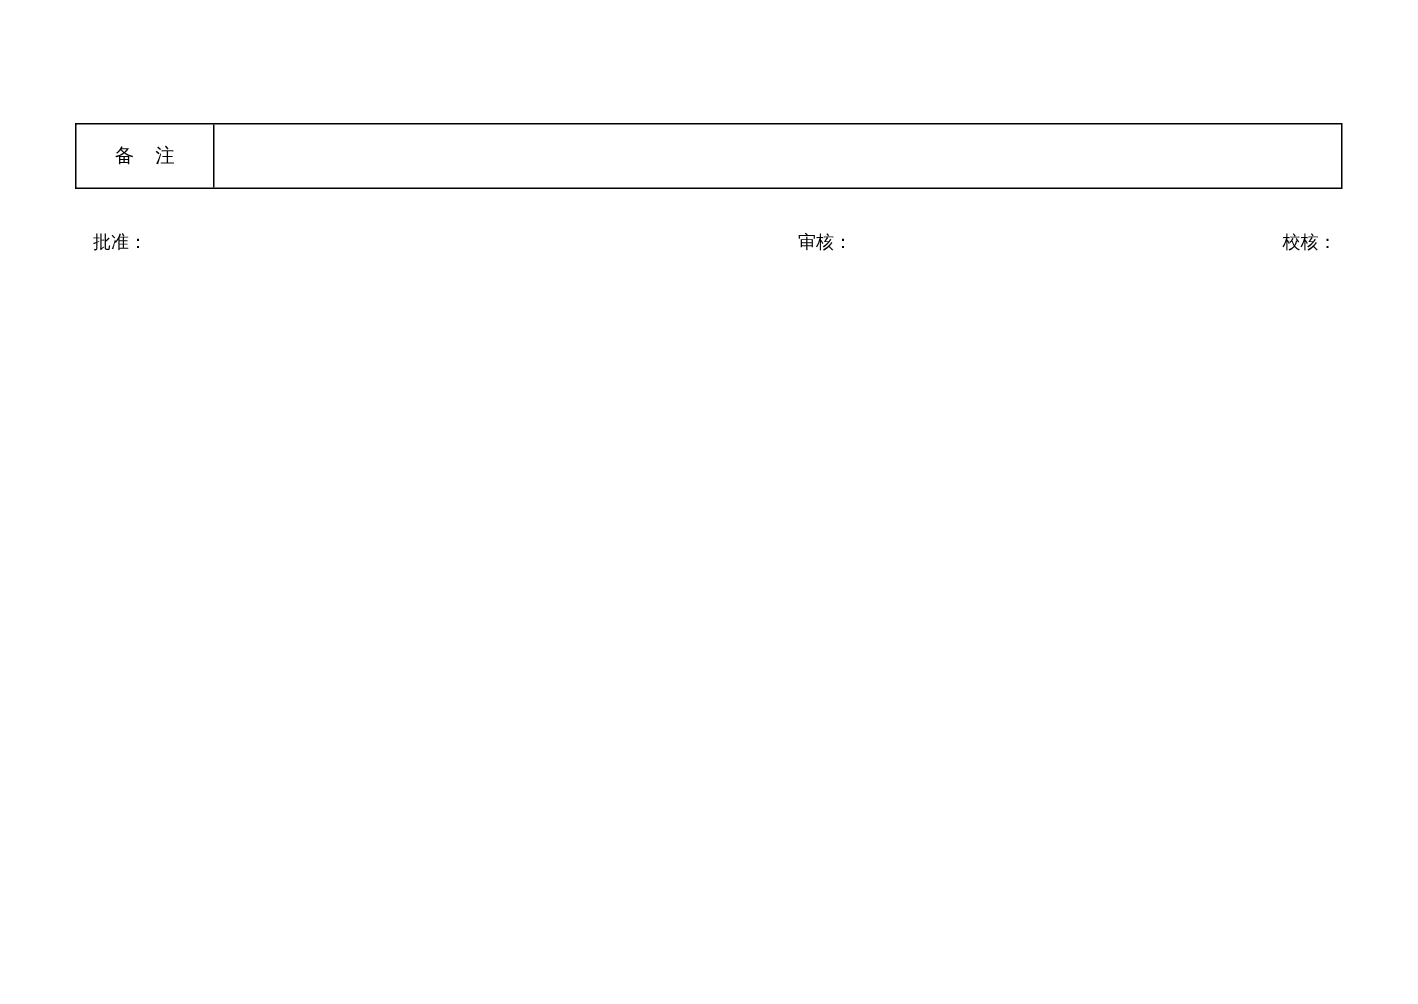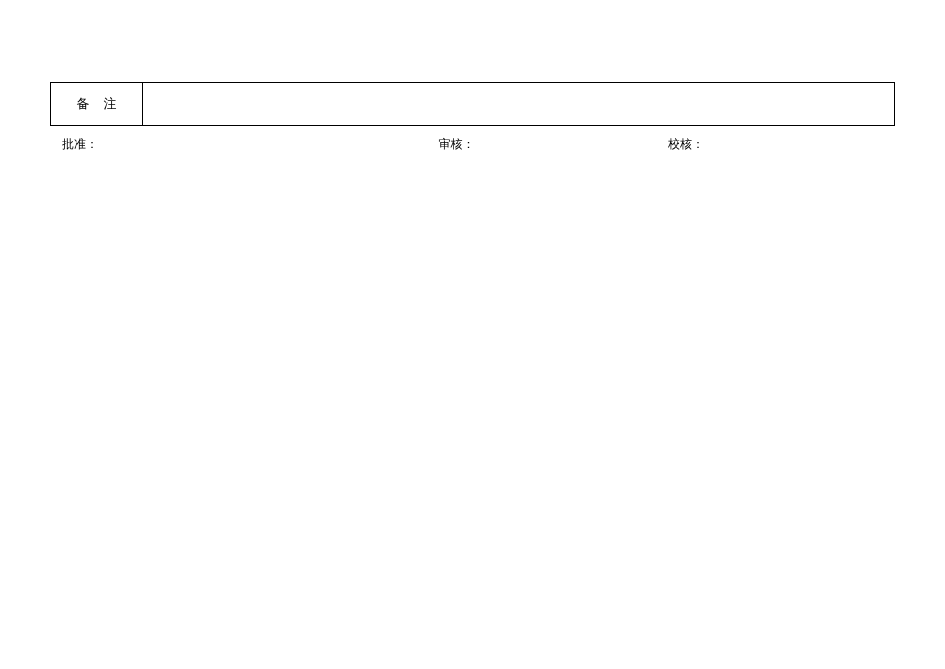--- a/index.html
+++ b/index.html
@@ -38,30 +38,30 @@
       padding-left: 14px;
     }
     .remarks-value-cell {
       flex: 1;
       display: flex;
       align-items: center;
       padding-left: 8px;
     }
     .signatures-row {
       display: flex;
-      margin-top: 10px;
+      margin-top: 27px;
       padding: 0 4px;
     }
     .sig-item {
       flex: 1;
       font-size: 12px;
     }
     .sig-item:nth-child(1) { text-align: left; padding-left: 8px; }
-    .sig-item:nth-child(2) { text-align: center; padding-left: 60px; }
-    .sig-item:nth-child(3) { text-align: left; padding-left: 100px; }
+    .sig-item:nth-child(2) { text-align: right; padding-left: 60px; }
+    .sig-item:nth-child(3) { text-align: right; padding-left: 100px; }
     .sig-item:nth-child(4) { text-align: left; padding-left: 140px; }
   </style>
 </head>
 <body>
 
 <div class="form-container">
   <div class="remarks-row">
     <div class="remarks-label-cell">
       <span>备注</span>
     </div>

